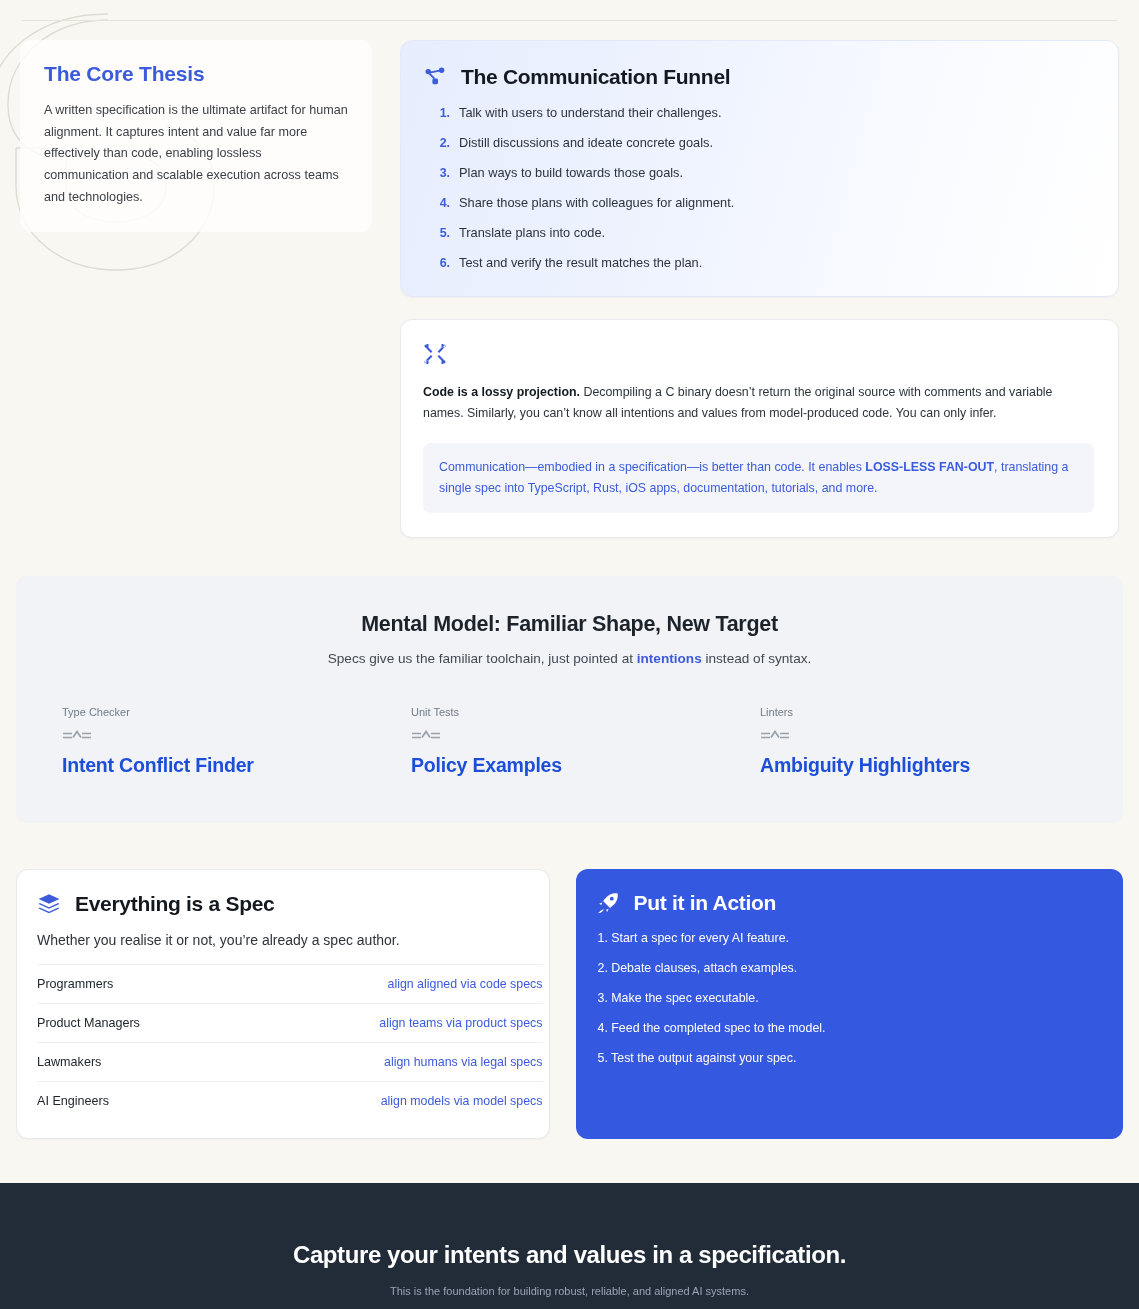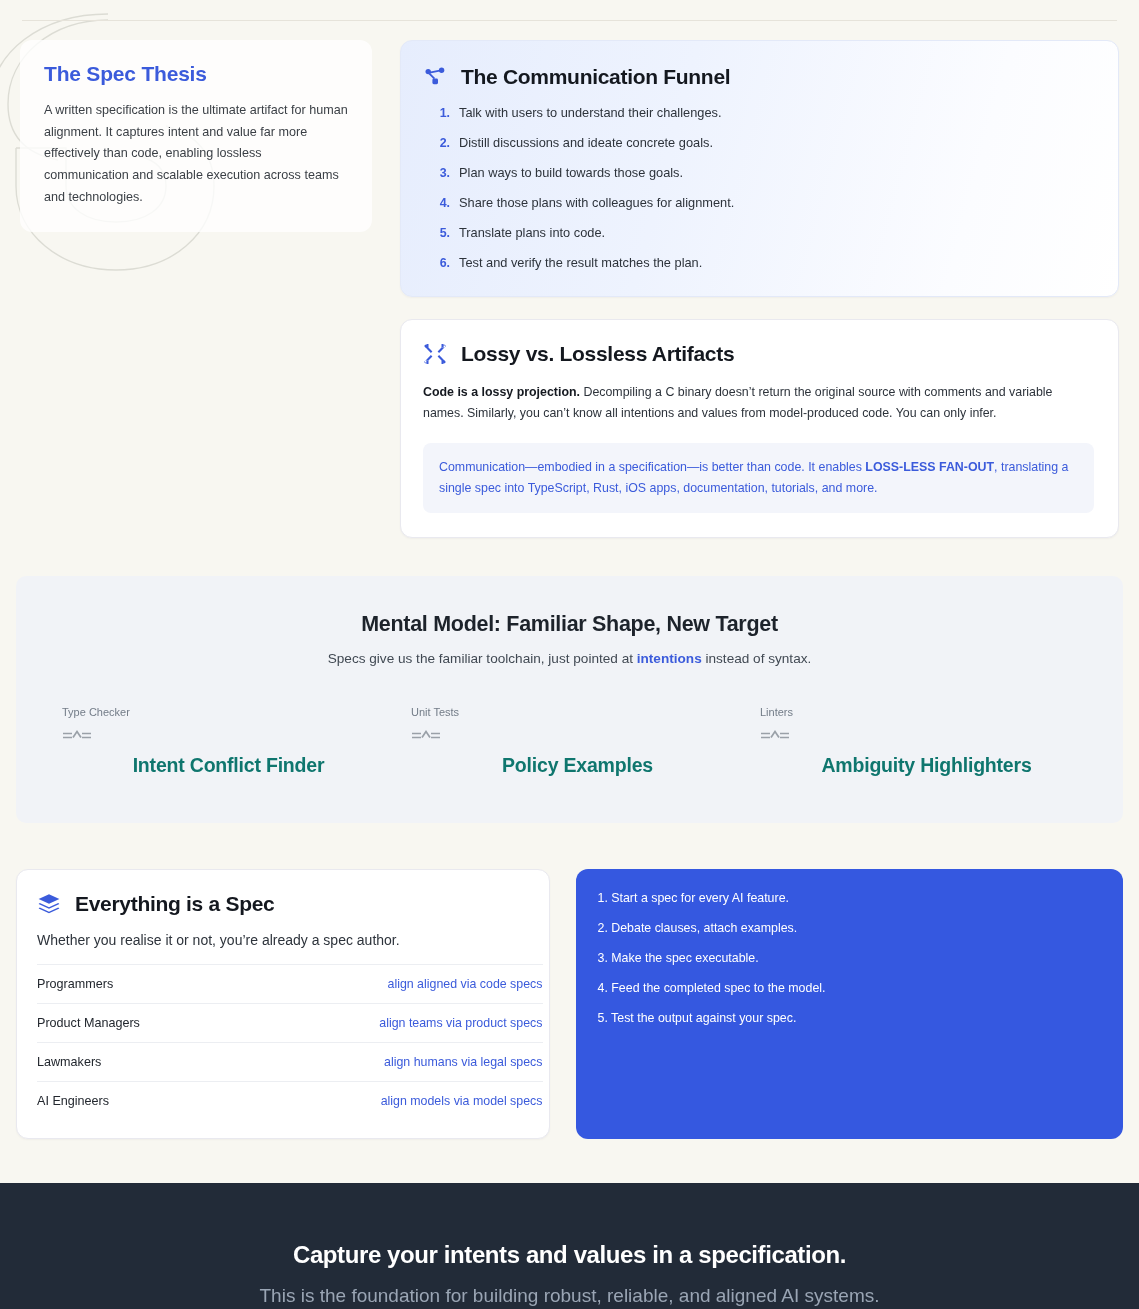--- a/index.html
+++ b/index.html
@@ -171,23 +171,22 @@
   .band-col { flex: 1 1 0; padding-left: 16px; }
   .band-col .small {
     font-size: 11px;
     color: #737c88;
     margin-bottom: 10px;
   }
   .band-col .arrow { margin: 0 0 12px 0; line-height: 0; display: block; }
   .band-col .big {
     font-size: 19.5px;
     font-weight: 700;
-    color: #0f766e;
+    color: #1d4ed8;
     letter-spacing: -0.2px;
-    text-align: center;
   }
 
   
   .two-up {
     position: relative;
     z-index: 2;
     display: flex;
     gap: 26px;
     margin: 46px 16px 0 16px;
   }
@@ -242,21 +241,21 @@
   }
   .footer-title {
     color: #ffffff;
     font-size: 24px;
     font-weight: 700;
     letter-spacing: -0.4px;
   }
   .footer-sub {
     margin-top: 16px;
     color: #9aa5b4;
-    font-size: 19px;
+    font-size: 11px;
   }
 </style>
 </head>
 <body>
 
 <div class="page">
 
   <div class="deco-wrap">
     <svg width="300" height="270" viewBox="0 0 300 270" fill="none" stroke="#dcdcd4" stroke-width="1.4">
       <path d="M148 12 C92 12 48 48 48 96 C48 128 66 146 98 152"></path>
@@ -267,21 +266,21 @@
                C186 214 206 200 206 178 C206 162 196 152 178 148"></path>
     </svg>
   </div>
 
   <div class="top-rule"></div>
 
   <div class="top-grid">
 
     <div class="col-left">
       <div class="thesis-card">
-        <div class="thesis-title">The Spec Thesis</div>
+        <div class="thesis-title">The Core Thesis</div>
         <div class="thesis-body">A written specification is the ultimate artifact for human alignment. It captures intent and value far more effectively than code, enabling lossless communication and scalable execution across teams and technologies.</div>
       </div>
     </div>
 
     <div class="col-right">
 
       <div class="card funnel">
         <div class="card-head">
           <span class="ico">
             <svg width="24" height="24" viewBox="0 0 24 24" fill="#3b5bdb">
@@ -325,21 +324,20 @@
       <div class="card lossy">
         <div class="card-head">
           <span class="ico">
             <svg width="24" height="24" viewBox="0 0 24 24" fill="#3b5bdb">
               <path d="M2 3.4 h3.2 v2.1 h-3.2z M3.4 2 h2.1 v3.2 h-2.1z M2.6 2.6 L9.4 9.4 l-1.5 1.5 L1.1 4.1z"></path>
               <path d="M18.8 3.4 h3.2 v2.1 h-3.2z M18.5 2 h2.1 v3.2 h-2.1z M21.4 2.6 L14.6 9.4 l1.5 1.5 L22.9 4.1z"></path>
               <path d="M2 18.5 h3.2 v2.1 h-3.2z M3.4 18.8 h2.1 v3.2 h-2.1z M2.6 21.4 L9.4 14.6 l-1.5 -1.5 L1.1 19.9z"></path>
               <path d="M18.8 18.5 h3.2 v2.1 h-3.2z M18.5 18.8 h2.1 v3.2 h-2.1z M21.4 21.4 L14.6 14.6 l1.5 -1.5 L22.9 19.9z"></path>
             </svg>
           </span>
-          <span class="card-title">Lossy vs. Lossless Artifacts</span>
         </div>
         <p class="lossy-para">
           <b>Code is a lossy projection.</b><span> Decompiling a C binary doesn’t return the original source with comments and variable names. Similarly, you can’t know all intentions and values from model-produced code. You can only infer.</span>
         </p>
         <div class="quote">
           <span>Communication—embodied in a specification—is better than code. It enables </span><b>LOSS-LESS FAN-OUT</b><span>, translating a single spec into TypeScript, Rust, iOS apps, documentation, tutorials, and more.</span>
         </div>
       </div>
 
     </div>
@@ -416,20 +414,33 @@
         <span class="spec-role">Lawmakers</span>
         <span class="spec-val">align humans via legal specs</span>
       </div>
       <div class="spec-row">
         <span class="spec-role">AI Engineers</span>
         <span class="spec-val">align models via model specs</span>
       </div>
     </div>
 
     <div class="action-card">
+      <div class="card-head">
+        <span class="ico">
+          <svg width="24" height="24" viewBox="0 0 24 24" fill="#ffffff">
+            <path d="M21.6 2.4 C17.2 1.6 12.4 3.6 9.4 7.2 L7.1 10 l6.9 6.9 2.8-2.3
+                     C20.4 11.6 22.4 6.8 21.6 2.4 Z M15.8 9.6 a1.9 1.9 0 1 1 0-3.8
+                     a1.9 1.9 0 0 1 0 3.8 Z"></path>
+            <path d="M6.3 11.4 L3.1 12.8 l2.2 1.1 1 -2.5 Z"></path>
+            <path d="M12.6 17.7 L11.2 20.9 l-1.1 -2.2 2.5 -1 Z"></path>
+            <path d="M2.1 21.9 c2.6 .4 5.2 -1.3 5.6 -3.6 -2.3 .4 -4 2.5 -5.6 3.6 Z"></path>
+          </svg>
+        </span>
+        <span class="card-title">Put it in Action</span>
+      </div>
       <ul class="action-list">
         <li>1. Start a spec for every AI feature.</li>
         <li>2. Debate clauses, attach examples.</li>
         <li>3. Make the spec executable.</li>
         <li>4. Feed the completed spec to the model.</li>
         <li>5. Test the output against your spec.</li>
       </ul>
     </div>
 
   </div>

